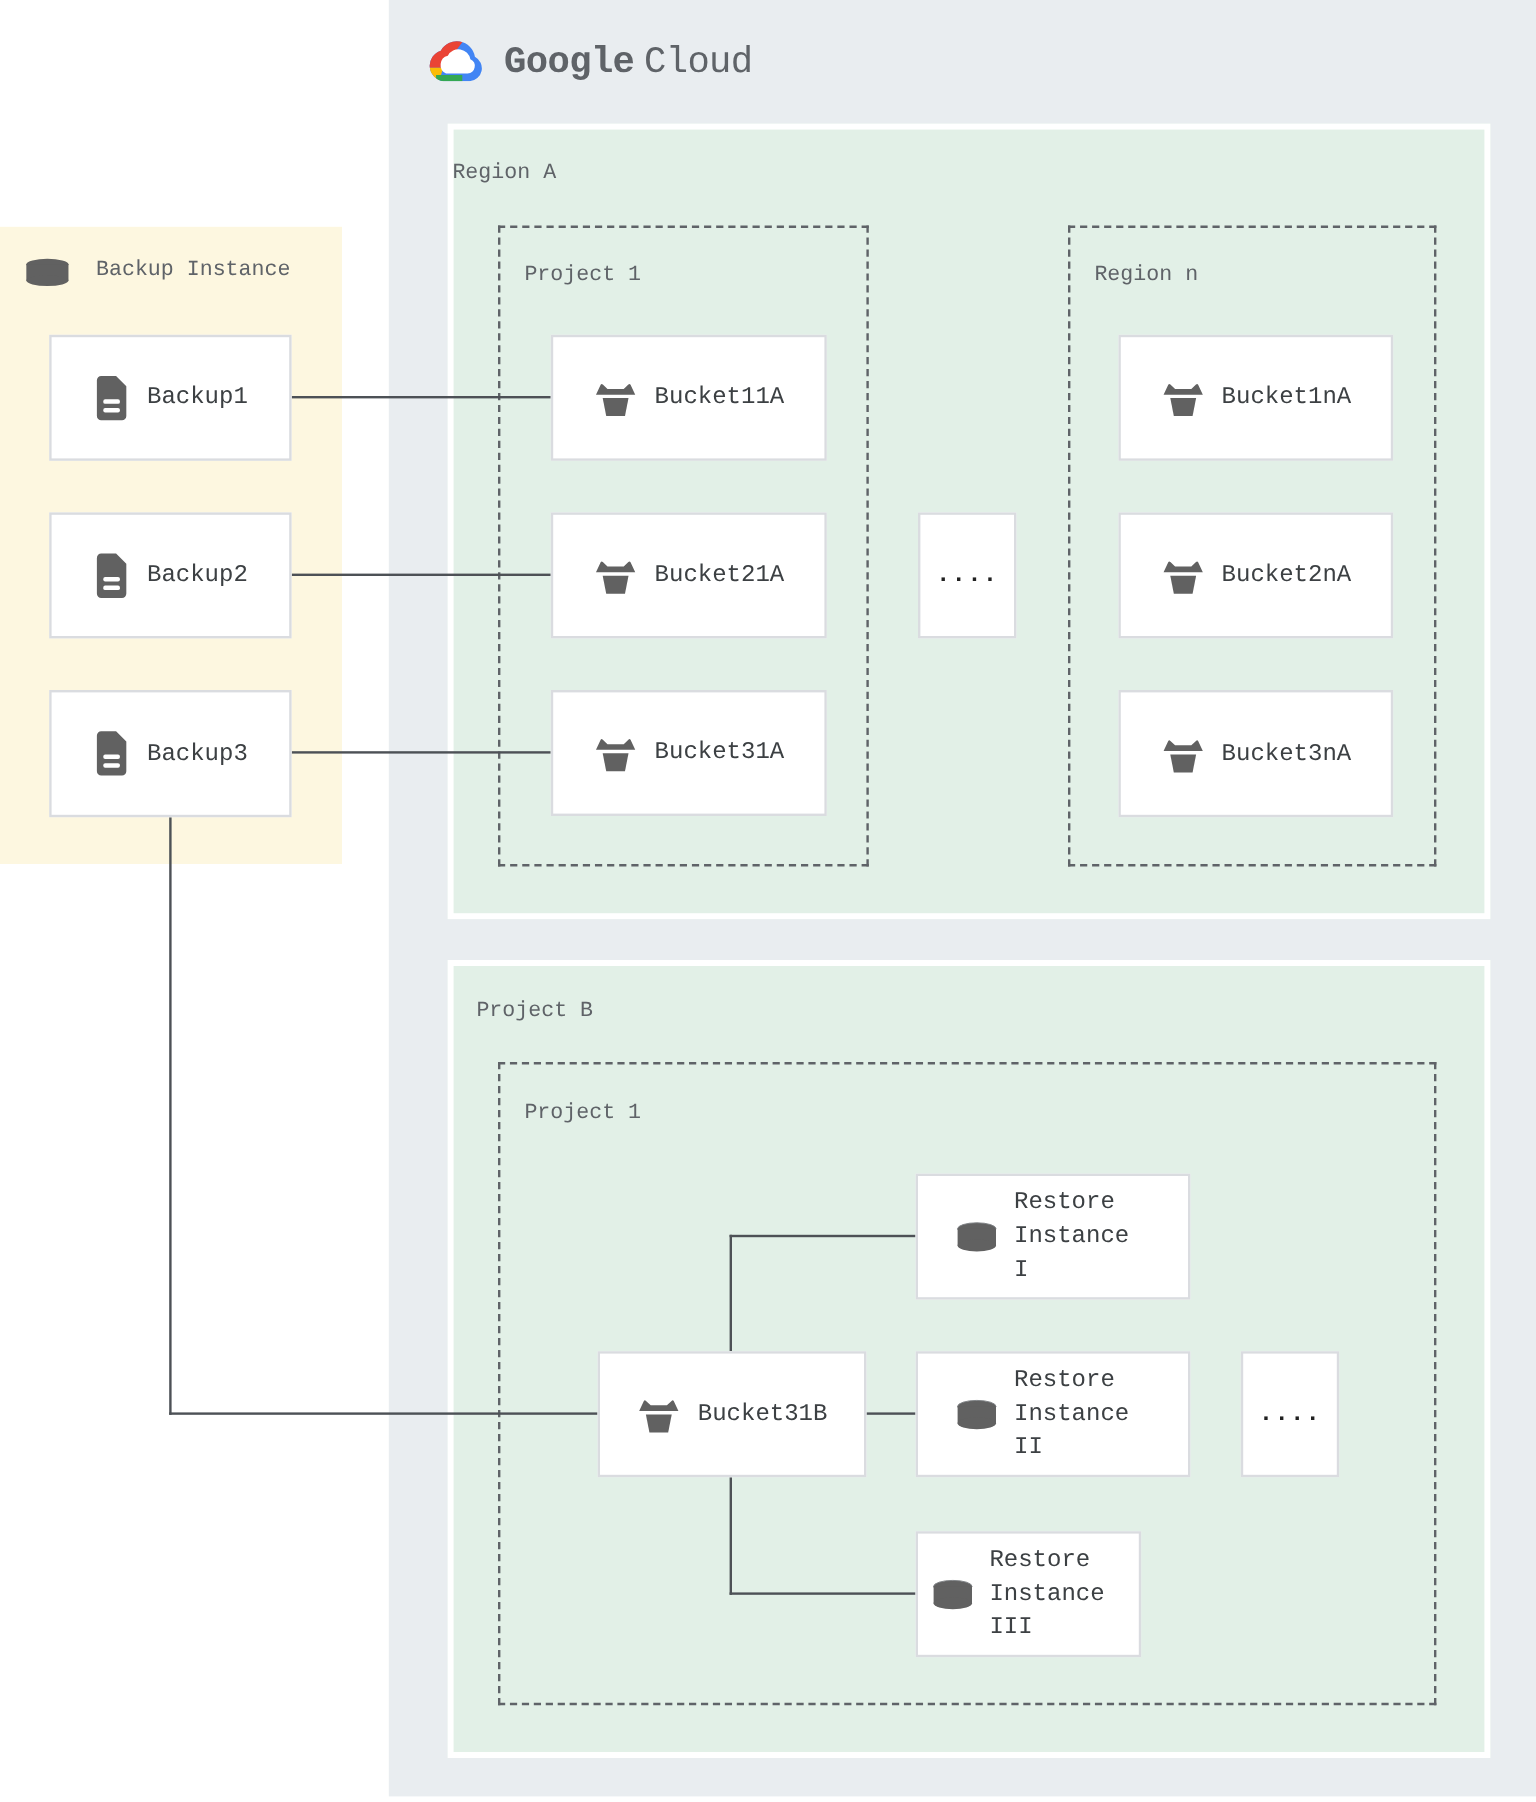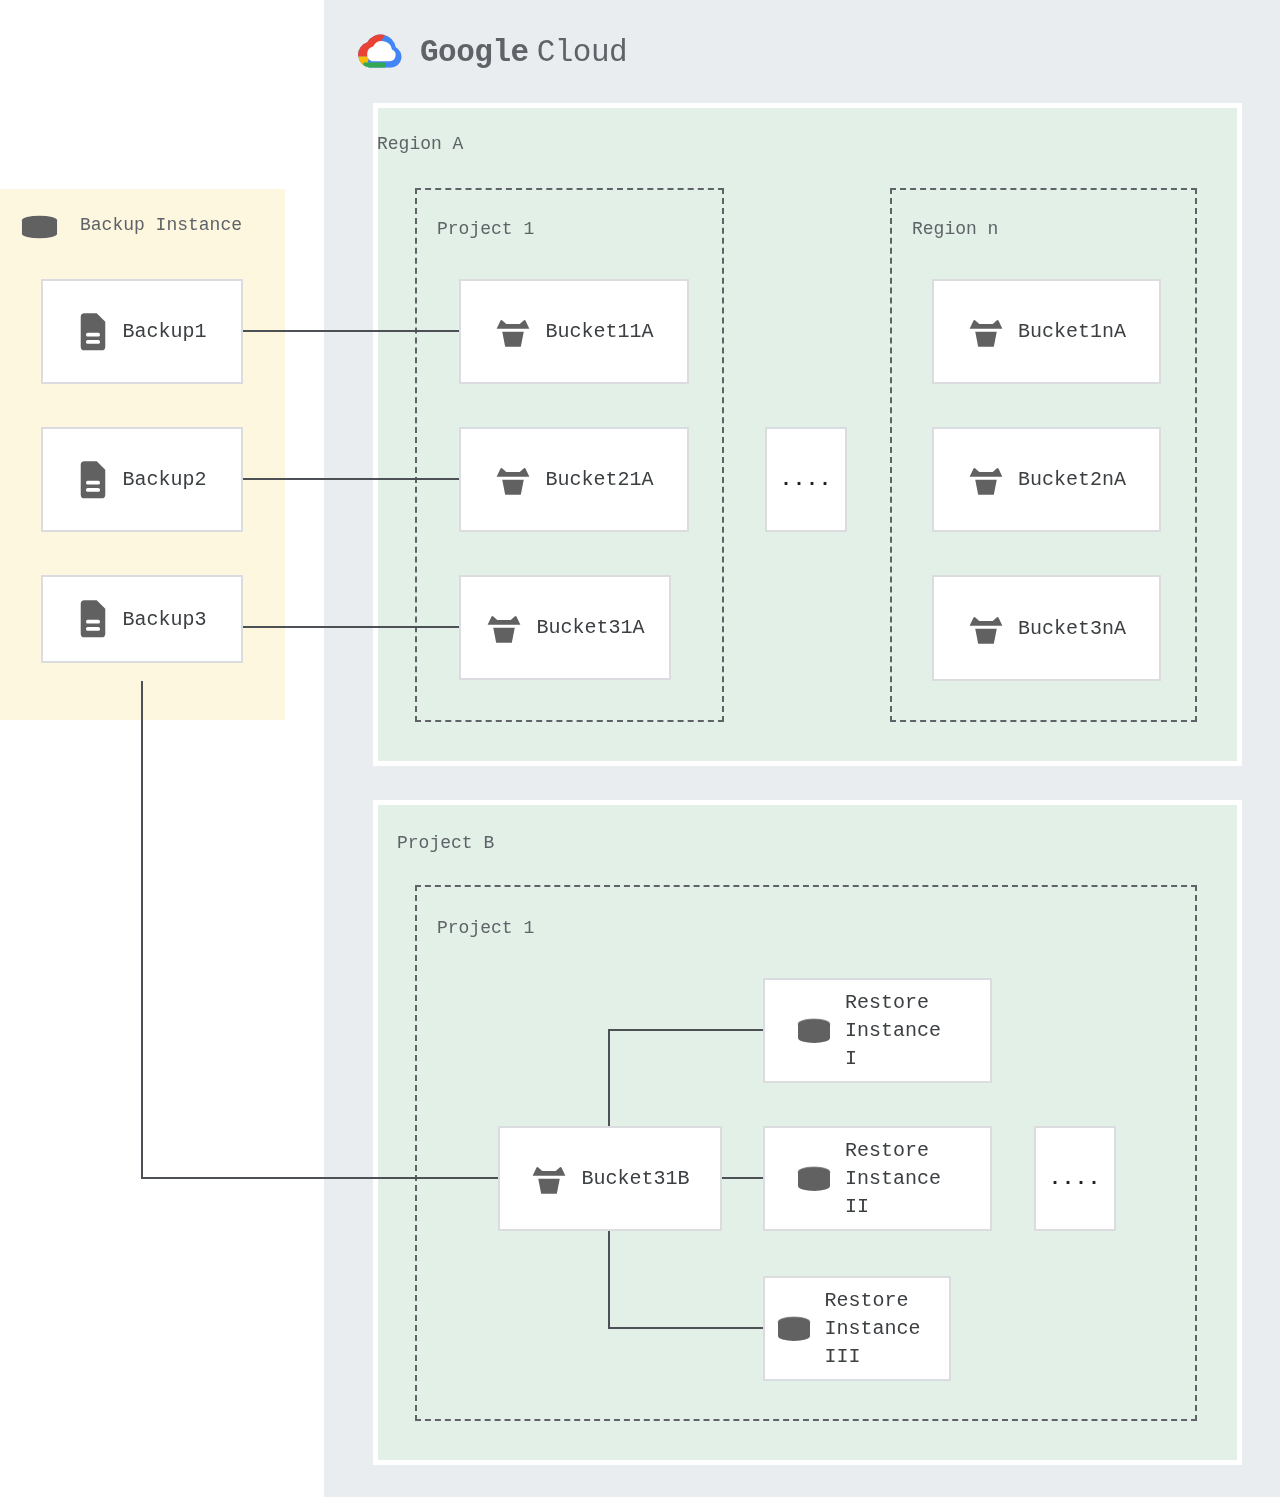--- a/index.html
+++ b/index.html
@@ -105,21 +105,21 @@
     <span class="lbl">Backup1</span>
   </div>
   <div class="abs node" style="left:41px;top:427px;width:202px;height:105px;">
     <svg class="icon" width="32" height="40" viewBox="0 0 24 30">
       <path d="M5.5 1h9.3l6.4 6.4V26a2.7 2.7 0 0 1-2.7 2.7H5.5A2.7 2.7 0 0 1 2.8 26V3.7A2.7 2.7 0 0 1 5.5 1z" fill="#616161"></path>
       <rect x="6.8" y="15.6" width="10.4" height="2.8" rx="1.2" fill="#ffffff"></rect>
       <rect x="6.8" y="21" width="10.4" height="2.8" rx="1.2" fill="#ffffff"></rect>
     </svg>
     <span class="lbl">Backup2</span>
   </div>
-  <div class="abs node" style="left:41px;top:575px;width:202px;height:88px;">
+  <div class="abs node" style="left:41px;top:575px;width:202px;height:106px;">
     <svg class="icon" width="32" height="40" viewBox="0 0 24 30">
       <path d="M5.5 1h9.3l6.4 6.4V26a2.7 2.7 0 0 1-2.7 2.7H5.5A2.7 2.7 0 0 1 2.8 26V3.7A2.7 2.7 0 0 1 5.5 1z" fill="#616161"></path>
       <rect x="6.8" y="15.6" width="10.4" height="2.8" rx="1.2" fill="#ffffff"></rect>
       <rect x="6.8" y="21" width="10.4" height="2.8" rx="1.2" fill="#ffffff"></rect>
     </svg>
     <span class="lbl">Backup3</span>
   </div>
 
   <div class="abs node" style="left:459px;top:279px;width:230px;height:105px;">
     <svg class="icon" width="38" height="33" viewBox="0 0 36 30">
@@ -128,21 +128,21 @@
     </svg>
     <span class="lbl">Bucket11A</span>
   </div>
   <div class="abs node" style="left:459px;top:427px;width:230px;height:105px;">
     <svg class="icon" width="38" height="33" viewBox="0 0 36 30">
       <path d="M2.5 12.5 L6.2 4.6 Q6.9 3.5 7.9 4.5 L11.6 8 H24.4 L28.1 4.5 Q29.1 3.5 29.8 4.6 L33.5 12.5 Z" fill="#616161"></path>
       <path d="M7.8 15.2 H28.2 L25.4 29.4 H10.6 Z" fill="#616161"></path>
     </svg>
     <span class="lbl">Bucket21A</span>
   </div>
-  <div class="abs node" style="left:459px;top:575px;width:212px;height:105px;">
+  <div class="abs node" style="left:459px;top:575px;width:230px;height:105px;">
     <svg class="icon" width="38" height="33" viewBox="0 0 36 30">
       <path d="M2.5 12.5 L6.2 4.6 Q6.9 3.5 7.9 4.5 L11.6 8 H24.4 L28.1 4.5 Q29.1 3.5 29.8 4.6 L33.5 12.5 Z" fill="#616161"></path>
       <path d="M7.8 15.2 H28.2 L25.4 29.4 H10.6 Z" fill="#616161"></path>
     </svg>
     <span class="lbl">Bucket31A</span>
   </div>
 
   <div class="abs dots-box" style="left:765px;top:427px;width:82px;height:105px;">
     <span>....</span>
   </div>

